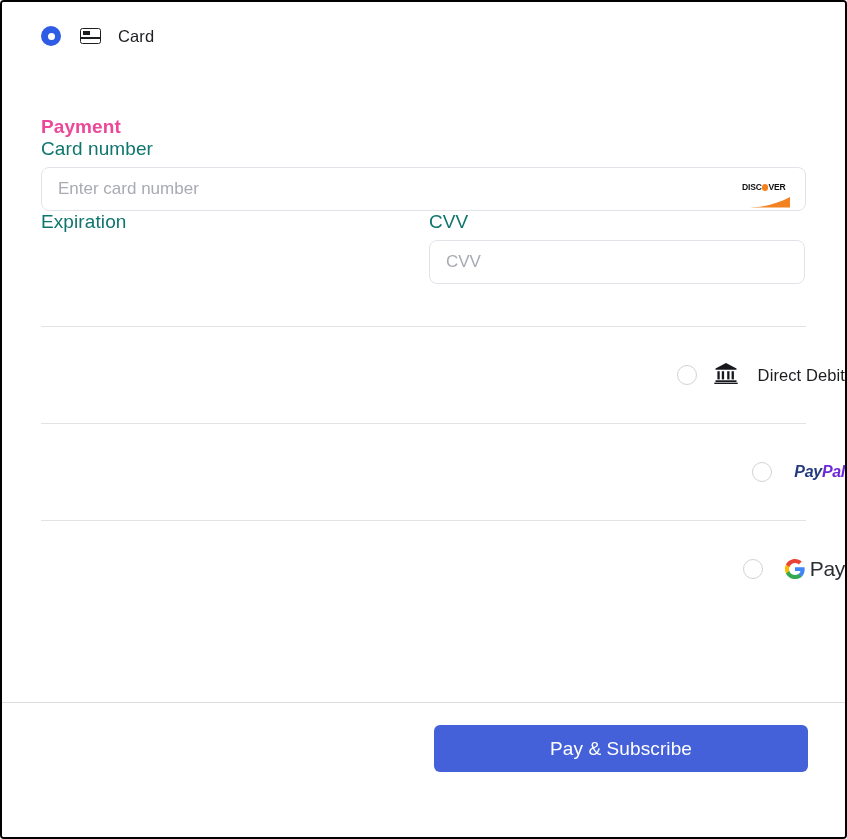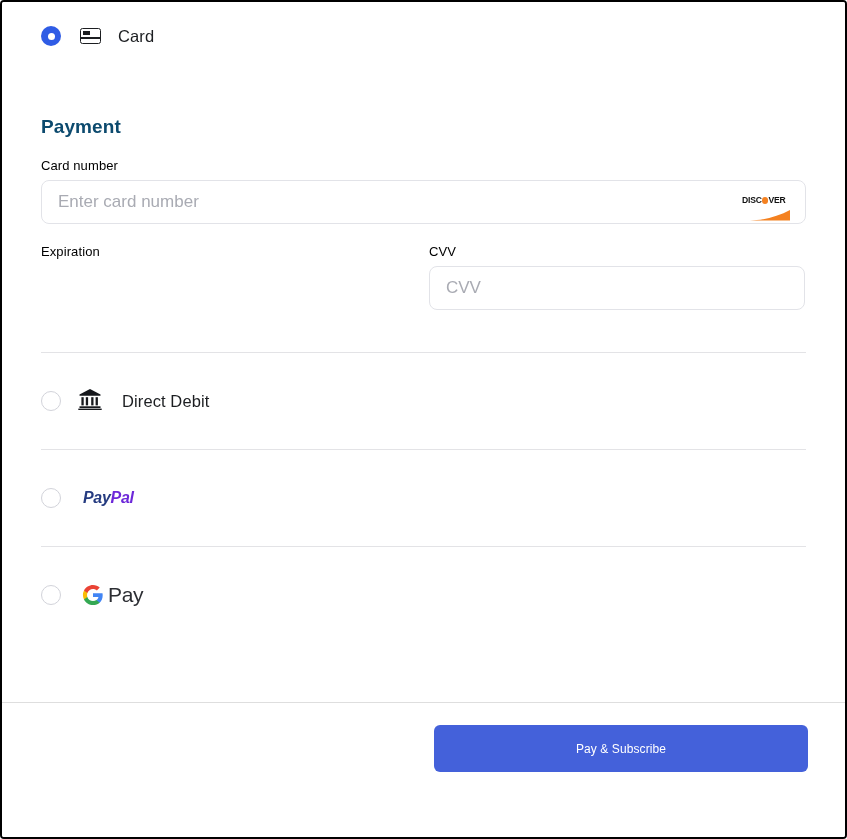--- a/index.html
+++ b/index.html
@@ -95,29 +95,28 @@
     height: 1.6px;
     background: #1c1e21;
   }
 
   
   .card-form { padding: 0 39px 0 39px; }
 
   .section-title {
     font-size: 19px;
     font-weight: bold;
-    color: #0c4a6e;
+    color: #ec4899;
     margin-top: 46px;
     letter-spacing: .1px;
   }
 
   .field-label {
-    font-size: 13px;
-    color: #000000;
-    margin-top: 20px;
+    font-size: 19px;
+    color: #0f766e;
     margin-bottom: 7px;
     letter-spacing: .1px;
   }
 
   .input-wrap { position: relative; }
 
   .text-input {
     width: 100%;
     height: 44px;
     border: 1px solid #e2e3e8;
@@ -172,21 +171,21 @@
   
   .divider {
     height: 1px;
     background: #e3e3e6;
     margin: 0 39px;
   }
 
   .row-debit   { height: 96px; }
   .row-paypal  { height: 96px; }
   .row-gpay    { height: 96px; }
-  .method-row.spaced { align-items: center; }
+  .method-row.spaced { align-items: center; justify-content: flex-end; }
 
   .row-debit .icon-bank { margin-left: 17px; }
   .row-debit .method-label { margin-left: 20px; }
 
   .icon-bank { flex: 0 0 auto; }
 
   .brand-paypal {
     margin-left: 22px;
     font-size: 16px;
     font-weight: bold;
@@ -220,21 +219,21 @@
   }
 
   .btn-primary {
     width: 374px;
     height: 47px;
     background: #4461da;
     color: #ffffff;
     border: none;
     border-radius: 6px;
     font-family: "Liberation Sans", sans-serif;
-    font-size: 12px;
+    font-size: 19px;
     letter-spacing: .1px;
     cursor: pointer;
   }
 </style>
 </head>
 <body>
 
 <div class="window">
 
   <div class="panel-body">

